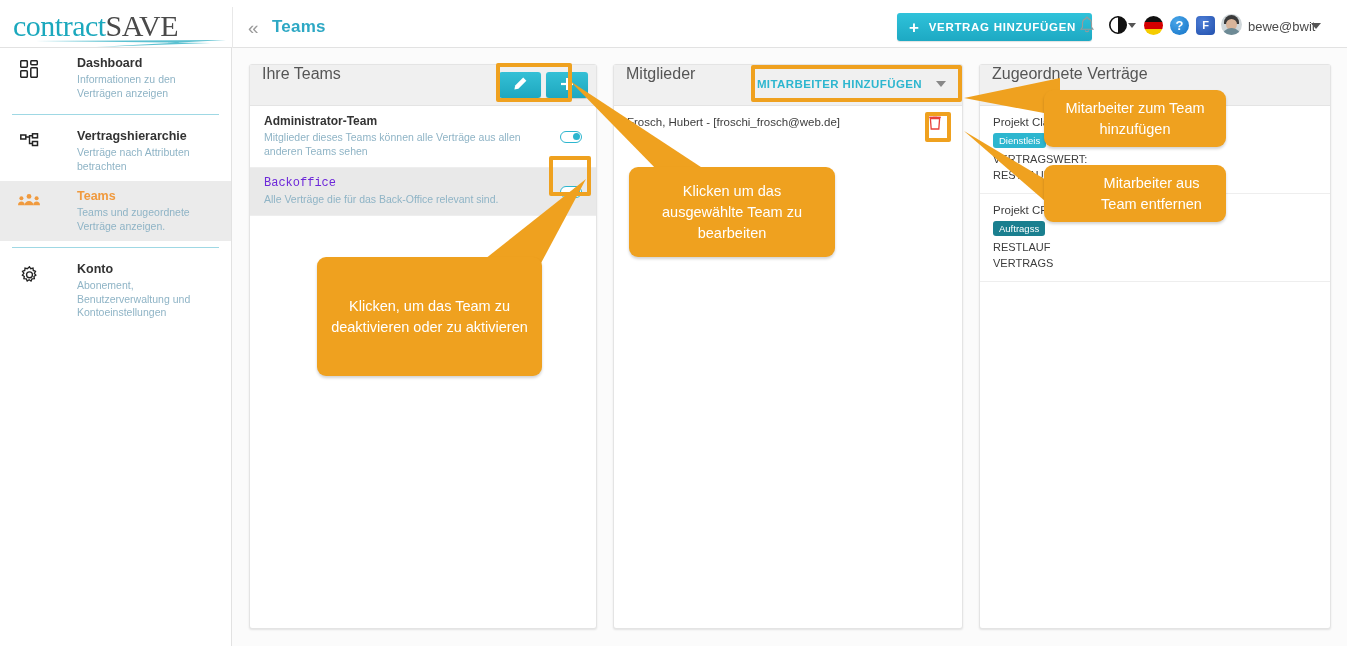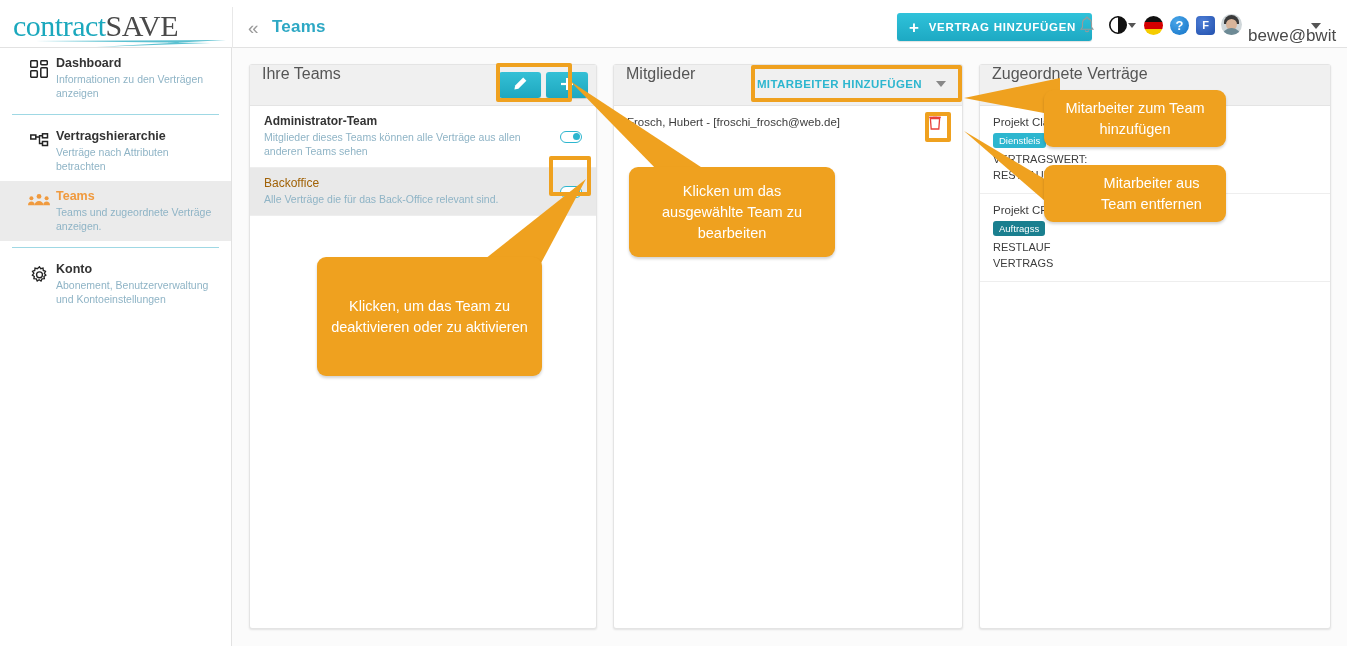--- a/index.html
+++ b/index.html
@@ -38,26 +38,26 @@
   .flag { position:absolute; left:1144px; top:9px; width:19px; height:19px; border-radius:50%; overflow:hidden; }
   .flag i { display:block; height:33.33%; }
   .help { position:absolute; left:1170px; top:9px; width:19px;height:19px;border-radius:50%;
       background:radial-gradient(circle at 35% 30%, #49a6e8, #1473c8); color:#fff; font-size:13px; font-weight:bold; text-align:center; line-height:19px; }
   .sqicon { position:absolute; left:1196px; top:9px; width:19px;height:19px;border-radius:4px;
       background:radial-gradient(circle at 35% 30%, #4e7ed6, #2150ad); color:#fff; font-size:11px; font-weight:bold; text-align:center; line-height:19px; }
   .avatar { position:absolute; left:1221px; top:7px; width:21px; height:21px; border-radius:50%; overflow:hidden; background:#cfd6d9; }
   .avatar .hair{position:absolute;left:3px;top:1px;width:15px;height:9px;border-radius:8px 8px 0 0;background:#3a3a3a;}
   .avatar .face{position:absolute;left:5px;top:5px;width:11px;height:11px;border-radius:50%;background:#d8b49a;}
   .avatar .body{position:absolute;left:1px;top:14px;width:19px;height:9px;border-radius:9px 9px 0 0;background:#6d8a95;}
-  .uname { position:absolute; left:1248px; top:19px; font-size:17px; color:#4a4a4a; }
+  .uname { position:absolute; left:1248px; top:12px; font-size:13px; color:#4a4a4a; }
   .ucaret { position:absolute; left:1311px; top:16px; width:0;height:0;border-left:5px solid transparent;border-right:5px solid transparent;border-top:6px solid #555; }
 
   
   .sidebar { position:absolute; left:0; top:41px; width:232px; height:605px; background:#fff; border-right:1px solid #e2e2e2; }
-  .nav-item { position:relative; display:flex; padding:8px 10px 8px 22px; cursor:pointer; }
+  .nav-item { position:relative; display:flex; padding:8px 10px 8px 12px; cursor:pointer;gap:31px; }
   .nav-item.active { background:#ebebeb; }
   .nav-ico { width:34px; flex:0 0 34px; display:flex; align-items:flex-start; justify-content:center; padding-top:4px; }
   .nav-txt { flex:1; }
   .nav-title { font-size:12.5px; font-weight:bold; color:#333; line-height:15px; }
   .nav-item.active .nav-title { color:#f09a3e; }
   .nav-sub { font-size:10.5px; color:#8fb4c6; line-height:13.5px; margin-top:2px; }
   .nav-sep { height:1px; background:#9fd8e4; margin:6px 12px 6px 12px; }
 
   
   .panel { position:absolute; background:#fff; border:1px solid #e4e4e4; border-radius:3px; box-shadow:0 1px 2px rgba(0,0,0,.10); }
@@ -72,21 +72,21 @@
   .bt-edit { right:55px; }
   .bt-plus { right:8px; }
 
   .memadd { position:absolute; right:12px; top:9px; display:flex; align-items:center; gap:14px; cursor:pointer;
       font-size:11.5px; font-weight:bold; color:#2db6cf; letter-spacing:.4px; padding:4px 4px; }
   .memadd .dc { width:0;height:0;border-left:5px solid transparent;border-right:5px solid transparent;border-top:6px solid #888; }
 
   .team-row { position:relative; padding:8px 52px 9px 14px; border-bottom:1px solid #eeeeee; cursor:pointer; }
   .team-row.sel { background:#e9e9e9; }
   .team-name { font-size:12px; font-weight:bold; color:#333; line-height:15px; }
-  .team-row.sel .team-name { color:#a16207; font-weight:normal; }
+  .team-row.sel .team-name { color:#6d28d9; font-weight:normal;font-family:Liberation Mono, monospace; }
   .team-desc { font-size:10.5px; color:#8fb4c6; line-height:14px; margin-top:1px; }
   .toggle { position:absolute; right:14px; top:50%; transform:translateY(-50%);
      width:22px; height:12px; border-radius:7px; border:1.6px solid #2db6cf; background:#fff; }
   .toggle .knob { position:absolute; right:1.5px; top:1.5px; width:7px; height:7px; border-radius:50%; background:#2db6cf; }
 
   .mem-row { position:relative; padding:10px 48px 10px 13px; font-size:11.5px; color:#3c3c3c; }
   .trash { position:absolute; right:20px; top:8px; width:14px; height:16px; }
 
   .con-row { padding:9px 10px 10px 13px; border-bottom:1px solid #eeeeee; }
   .con-title { font-size:11.5px; color:#3c3c3c; line-height:15px; }

